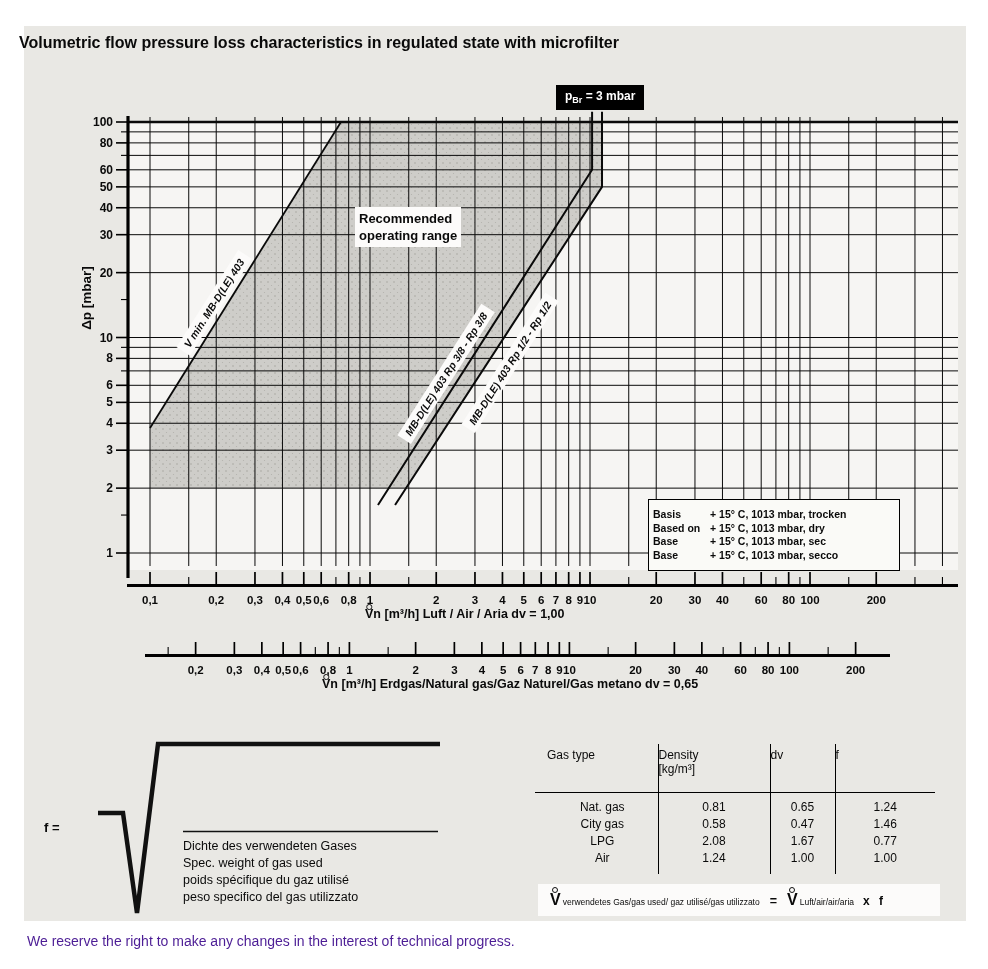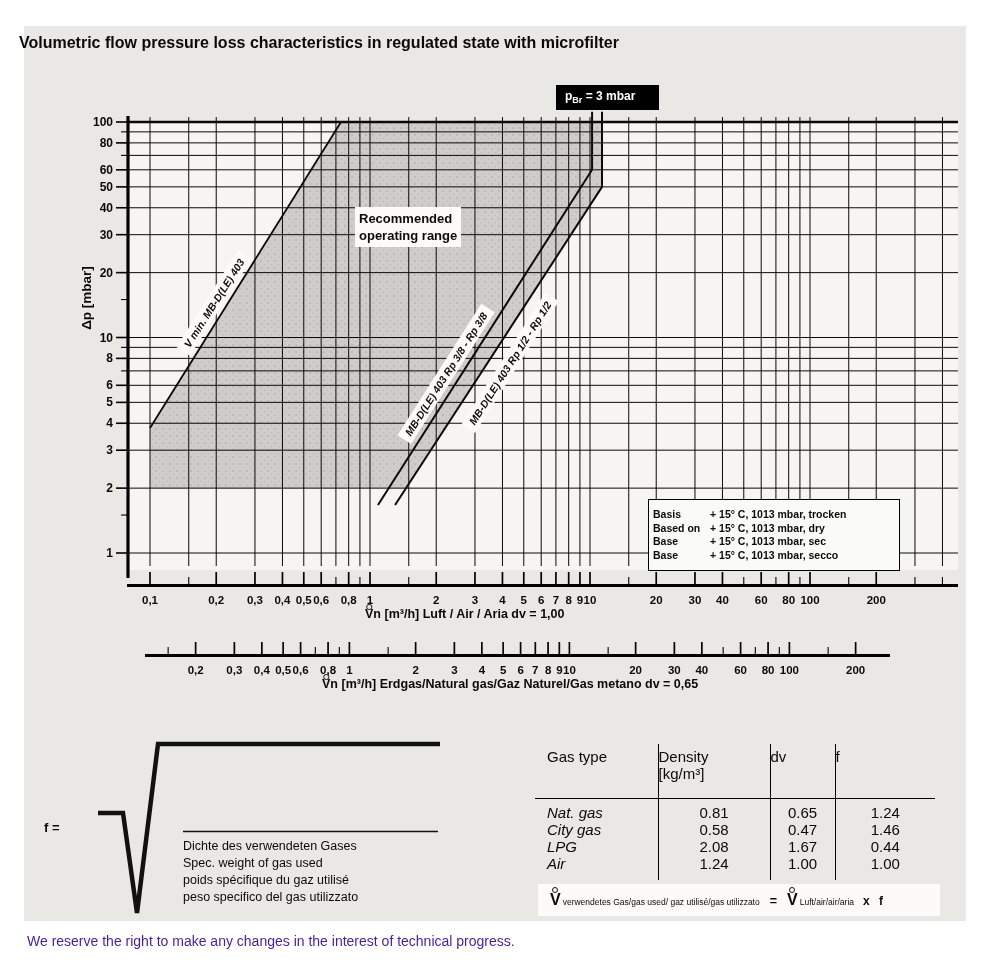--- a/index.html
+++ b/index.html
@@ -5,46 +5,46 @@
   html,body{margin:0;padding:0;background:#fff;}
   .page{position:relative;width:988px;height:969px;background:#ffffff;overflow:hidden;
         font-family:"Liberation Sans",sans-serif;color:#0a0a0a;}
   .abs{position:absolute;}
   .panel{left:24px;top:26px;width:942px;height:895px;background:#e9e8e4;}
   .title{left:19px;top:34px;font-size:16px;font-weight:bold;white-space:nowrap;}
   #chart-svg{left:0;top:0;pointer-events:none;font-family:"Liberation Sans",sans-serif;}
   .ylab{left:86px;top:298px;transform:translate(-50%,-50%) rotate(-90deg);
         font-weight:bold;font-size:13.5px;white-space:nowrap;}
   .pbr{left:556px;top:85px;background:#000;color:#fff;font-weight:bold;font-size:12px;
-       padding:4px 24px 5px 9px;white-space:nowrap;}
+       padding:4px 9px 5px 9px;white-space:nowrap;}
   .pbr sub{font-size:9px;vertical-align:-3px;}
   .rec-box{left:355px;top:207px;background:#fcfbfa;font-weight:bold;font-size:13px;
            line-height:17px;padding:3px 4px;white-space:nowrap;}
   .line-label{background:#fcfbfa;font-style:italic;font-weight:bold;font-size:10.5px;
               padding:2px 6px;white-space:nowrap;transform:translate(-50%,-50%) rotate(-57.5deg);}
   .basis{left:648px;top:499px;width:252px;background:#fafaf7;border:1.5px solid #000;
          font-size:10.5px;font-weight:bold;line-height:13.5px;padding:8px 4px;box-sizing:border-box;}
   .basis-row{display:flex;}
   .basis-term{width:57px;flex:none;}
   .ax-title{font-weight:bold;font-size:12.5px;white-space:nowrap;}
   .vring{position:relative;display:inline-block;font-weight:bold;}
   .vring::after{content:"";position:absolute;top:-3px;left:50%;transform:translateX(-50%);
                 width:3.5px;height:3.5px;border:1px solid #111;border-radius:50%;}
   .vbig{font-size:16px;}
   .vbig::after{top:-4px;width:4px;height:4px;}
   .f-eq{left:44px;top:820px;font-weight:bold;font-size:13px;}
   .f-text{left:183px;font-size:12.5px;line-height:17px;}
   .gas-table{left:535px;top:744px;}
-  .gas-table table{border-collapse:collapse;width:400px;font-size:15px;}
+  .gas-table table{border-collapse:collapse;width:400px;font-size:12px;}
   .gas-table th{font-weight:normal;text-align:left;vertical-align:top;
                 padding:4px 0 16px 0;border-bottom:1.5px solid #000;}
   .gas-table th:first-child{text-align:left;padding-left:12px;}
   .gas-table th:nth-child(n+2),.gas-table td:nth-child(n+2){border-left:1.5px solid #000;}
   .gas-table td{text-align:center;height:17px;padding:0;}
-  .gas-table td:first-child{text-align:left;padding-left:12px;font-style:italic;}
+  .gas-table td:first-child{text-align:center;padding-left:12px;}
   .gas-table tbody tr:first-child td{padding-top:5px;}
   .gas-table tbody tr:last-child td{padding-bottom:8px;}
   .flowbar{left:538px;top:884px;width:402px;height:32px;background:#fcfbfa;
            display:flex;align-items:baseline;padding:7px 0 0 12px;box-sizing:border-box;}
   .fsub{font-size:8.5px;margin-left:2px;}
   .feq{margin:0 10px;font-size:12.5px;font-weight:bold;}
   .fmult{margin-left:9px;font-size:12px;font-weight:bold;word-spacing:6px;}
   .footer{left:27px;top:933px;font-size:14px;color:#4c1d95;white-space:nowrap;}
 </style>
 </head>
@@ -358,21 +358,21 @@
           <tr>
             <td>City gas</td>
             <td>0.58</td>
             <td>0.47</td>
             <td>1.46</td>
           </tr>
           <tr>
             <td>LPG</td>
             <td>2.08</td>
             <td>1.67</td>
-            <td>0.44</td>
+            <td>0.77</td>
           </tr>
           <tr>
             <td>Air</td>
             <td>1.24</td>
             <td>1.00</td>
             <td>1.00</td>
           </tr>
         </tbody>
     </table>
   </div>

